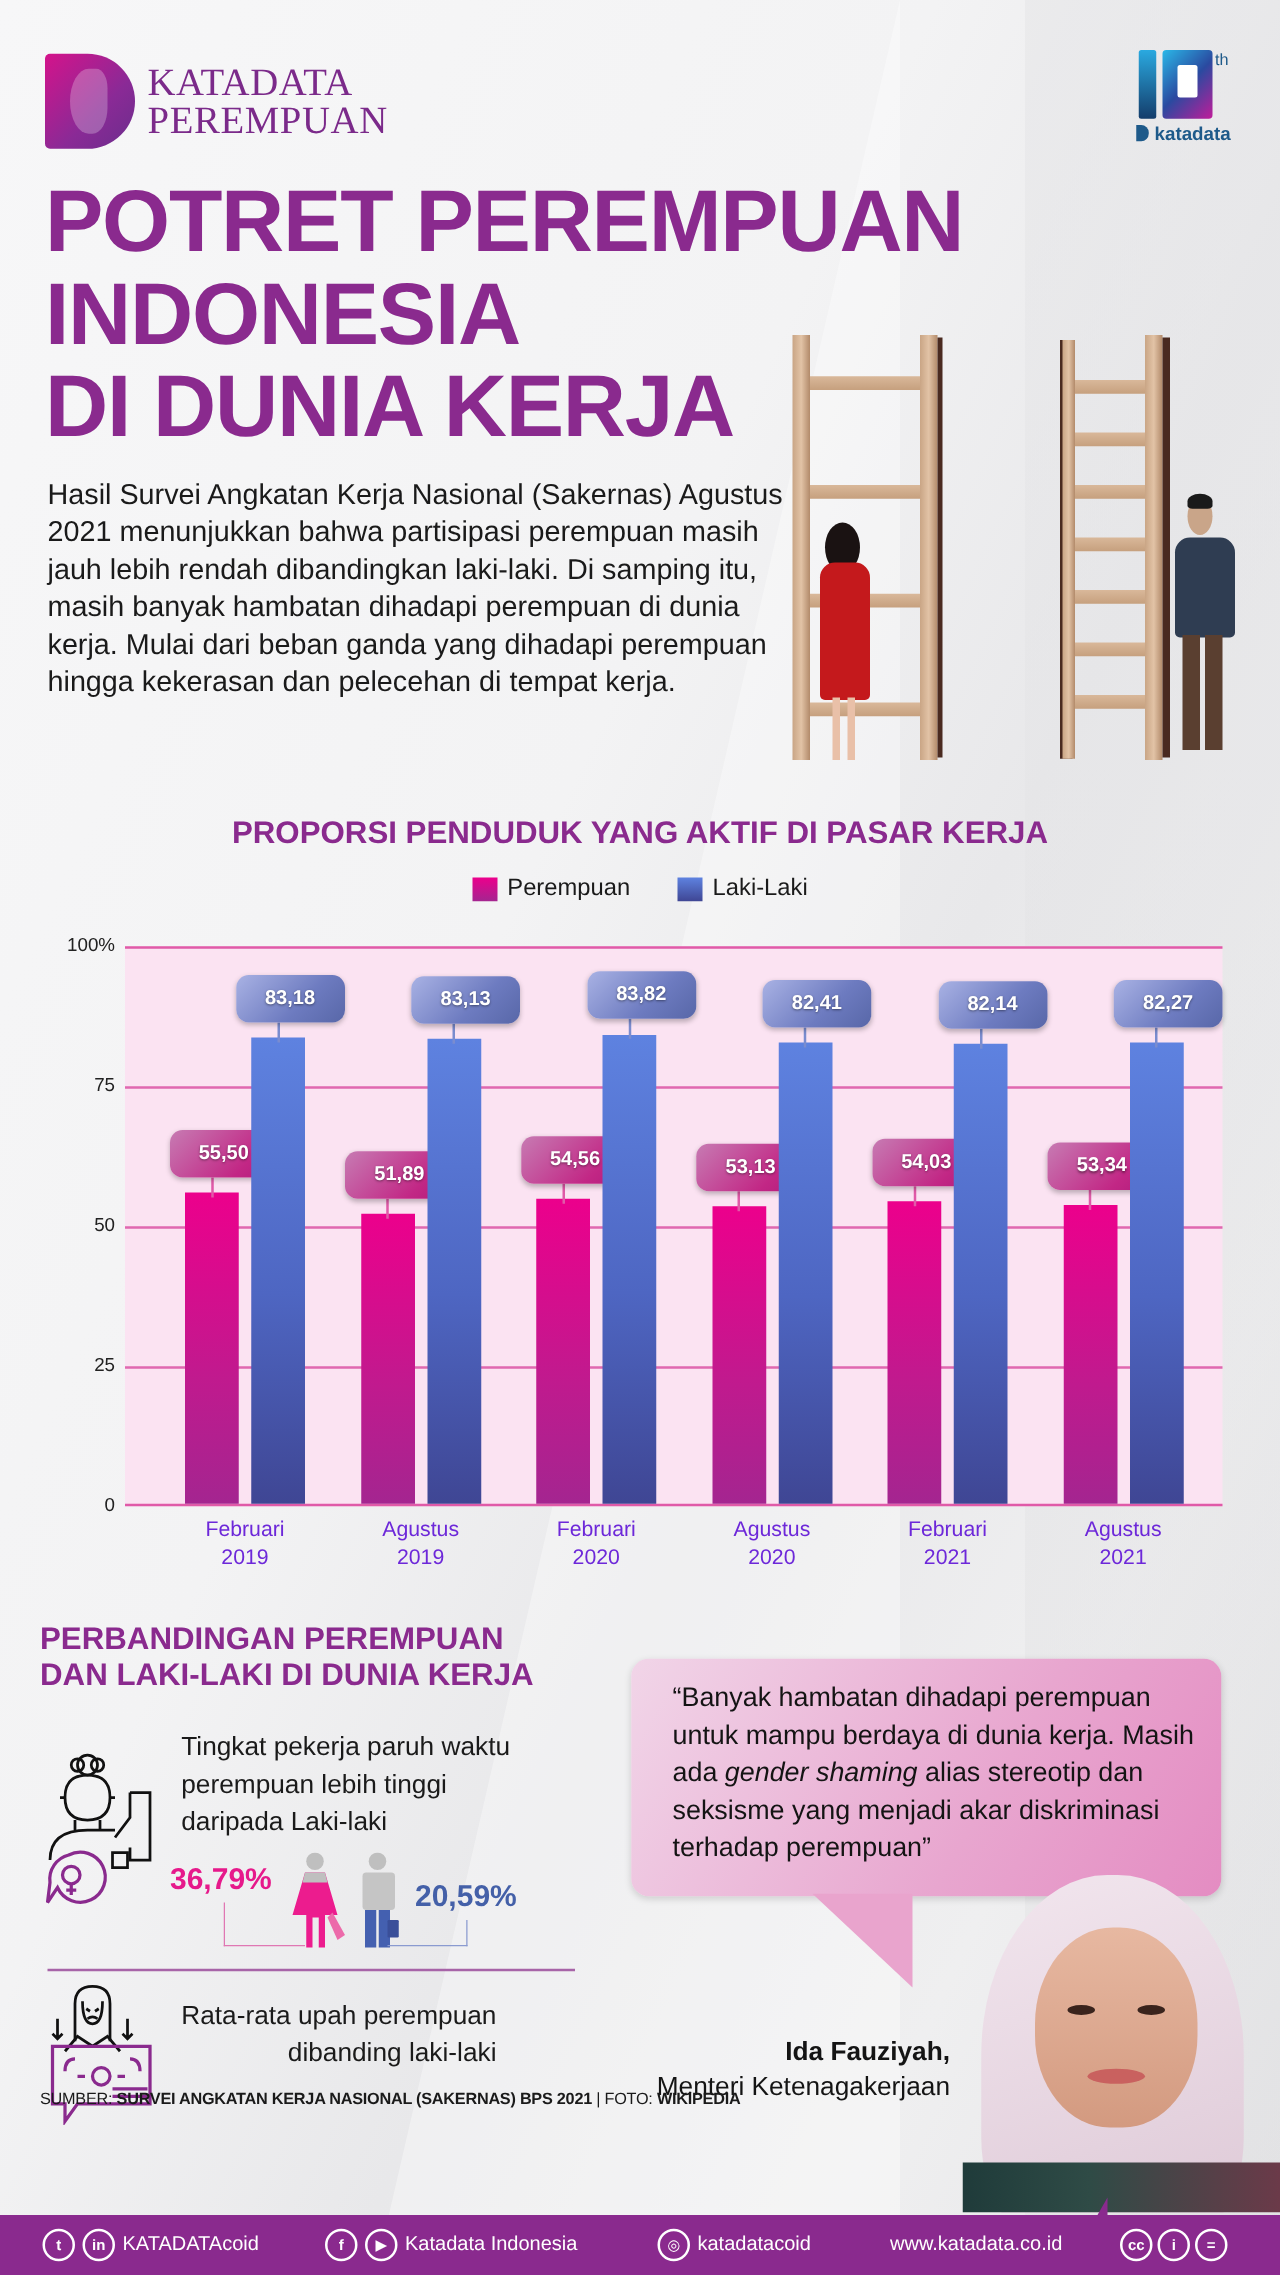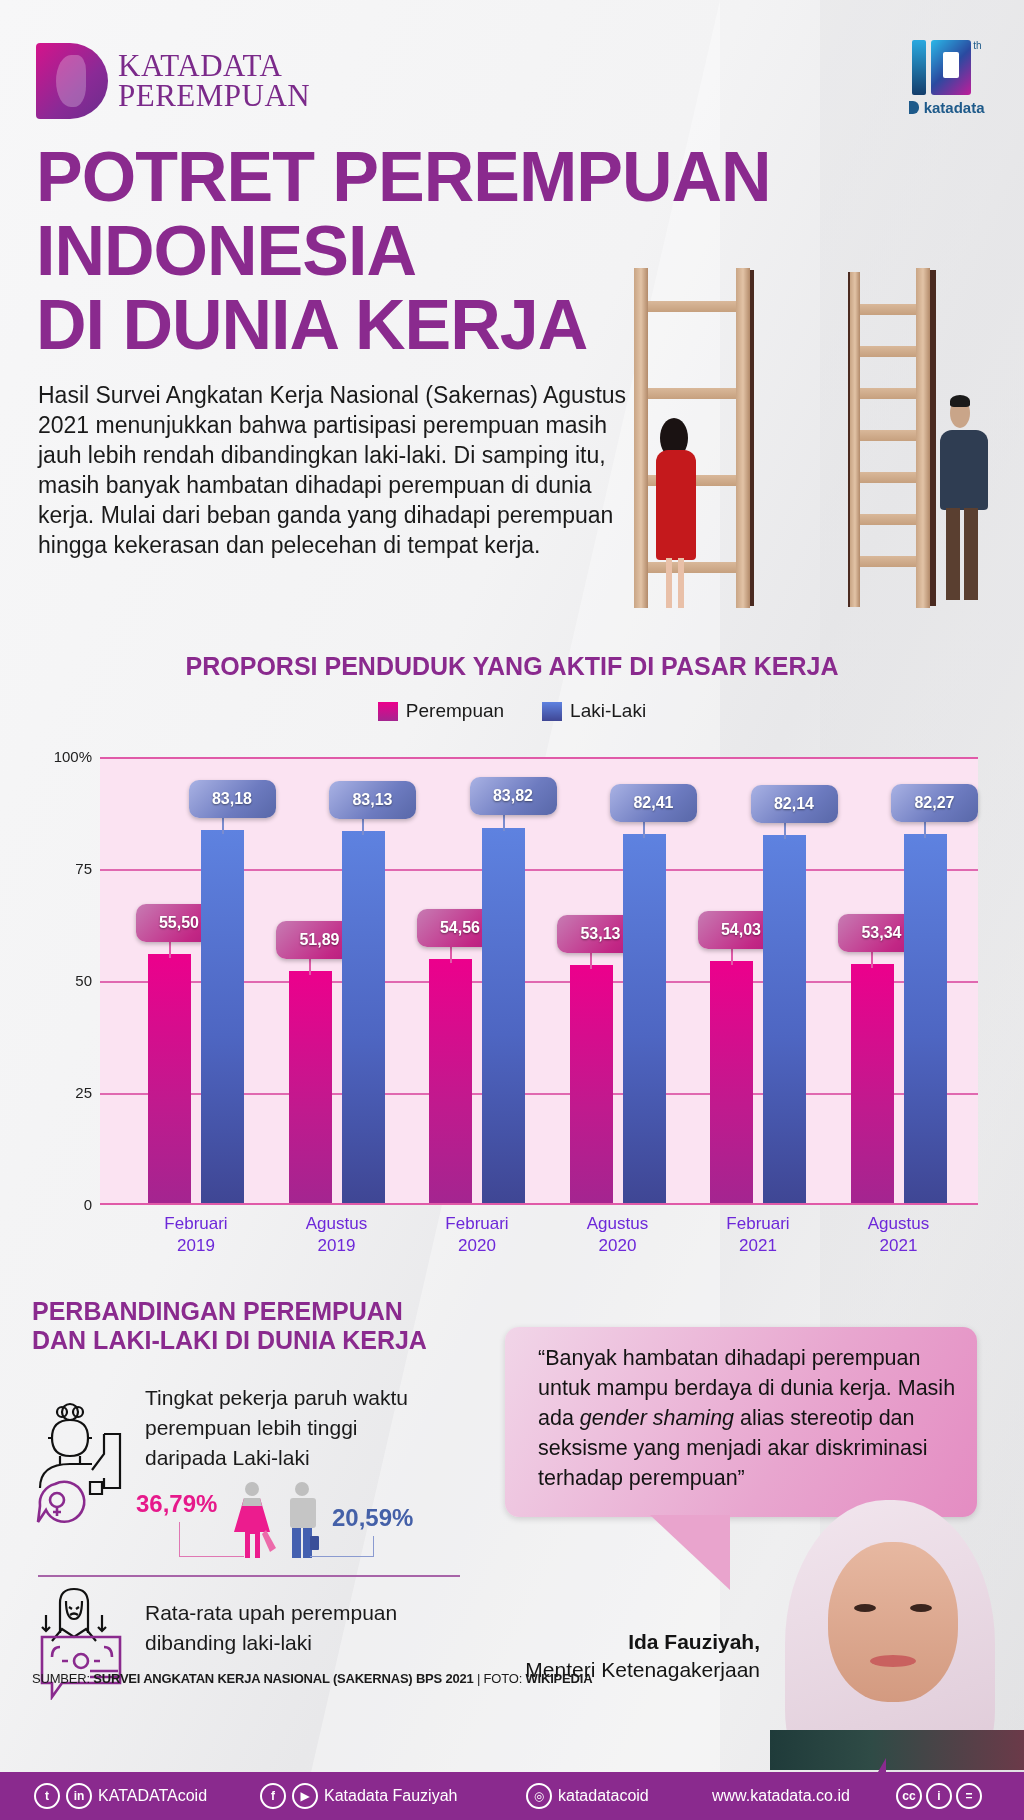--- a/index.html
+++ b/index.html
@@ -17,21 +17,21 @@
   
   .logo { position: absolute; left: 36px; top: 43px; display: flex; align-items: center; }
   .logo-mark { width: 72px; height: 76px; border-radius: 4px 38px 38px 4px; background: linear-gradient(135deg, #d4138b, #8a2a96 60%, #6b2d8c); position: relative; overflow: hidden; }
   .logo-mark::after { content: ""; position: absolute; left: 20px; top: 12px; width: 30px; height: 52px; border-radius: 50% 30% 40% 50%; background: rgba(255,255,255,0.25); }
   .logo-text { margin-left: 10px; font-family: "Liberation Serif", "DejaVu Serif", serif; color: #7b2a8a; font-size: 31px; line-height: 30px; letter-spacing: 0.5px; }
   .anniv { position: absolute; left: 902px; top: 40px; width: 90px; text-align: center; }
   .anniv-num { display: flex; align-items: flex-start; justify-content: center; }
   .anniv-one { width: 14px; height: 55px; background: linear-gradient(180deg, #2aa9e0, #143d6b); border-radius: 2px; }
   .anniv-zero { width: 40px; height: 55px; margin-left: 5px; border-radius: 3px; background: linear-gradient(135deg, #2ab8e8 0%, #2a4aa0 50%, #c01c9a 100%); position: relative; }
   .anniv-zero::after { content: ""; position: absolute; left: 12px; top: 12px; width: 16px; height: 26px; background: #fff; border-radius: 2px; }
-  .anniv-th { font-size: 10px; color: #1e5a8a; margin-left: 2px; }
+  .anniv-th { font-size: 13px; color: #1e5a8a; margin-left: 2px; }
   .anniv-brand { font-size: 15px; font-weight: bold; color: #1e5a8a; margin-top: 4px; }
 
   
   .title { position: absolute; left: 36px; top: 140px; color: #8a2a8e; font-weight: bold; font-size: 70px; line-height: 74px; letter-spacing: -1px; }
   .intro { position: absolute; left: 38px; top: 380px; width: 590px; font-size: 23px; line-height: 30px; color: #1a1a1a; }
 
   
   .illus { position: absolute; left: 620px; top: 250px; width: 404px; height: 370px; }
   .rail { position: absolute; background: linear-gradient(90deg, #c9a585, #e2c3a6 50%, #b28a6a); }
   .rail-dark { position: absolute; background: #4a2a20; }
@@ -59,21 +59,21 @@
   .vlabel.m { background: linear-gradient(135deg, #a9b2e4, #6d7bc0 60%, #5867a8); }
   .stem { position: absolute; width: 2px; margin-left: -1px; }
   .stem.f { background: #e05aa8; }
   .stem.m { background: #7a8ccf; }
   .xlabel { position: absolute; top: 1213px; width: 110px; margin-left: -55px; text-align: center; font-size: 17px; line-height: 22px; color: #6d28d9; }
 
   
   .comp-title { position: absolute; left: 32px; top: 1297px; color: #8a2a8e; font-weight: bold; font-size: 25px; line-height: 29px; }
   .comp1-text, .comp2-text { position: absolute; left: 145px; font-size: 21px; line-height: 30px; color: #1a1a1a; }
   .comp1-text { top: 1383px; }
-  .comp2-text { top: 1598px; }
+  .comp2-text { top: 1598px; text-align: right; }
   .comp2-bold { color: #8a2a8e; font-weight: bold; font-size: 22px; }
   .pct-f { position: absolute; left: 136px; top: 1490px; color: #e6198b; font-weight: bold; font-size: 24px; }
   .pct-m { position: absolute; left: 332px; top: 1504px; color: #4460a8; font-weight: bold; font-size: 24px; }
   .bracket-f { position: absolute; left: 179px; top: 1522px; width: 65px; height: 35px; border-left: 1.5px solid #e077b3; border-bottom: 1.5px solid #e077b3; }
   .bracket-m { position: absolute; left: 310px; top: 1536px; width: 64px; height: 21px; border-right: 1.5px solid #8a9ad0; border-bottom: 1.5px solid #8a9ad0; }
   .divider { position: absolute; left: 38px; top: 1575px; width: 422px; height: 2px; background: #a764a8; }
   .icon-box { position: absolute; }
 
   
   .quote-bubble { position: absolute; left: 505px; top: 1327px; width: 472px; height: 190px; border-radius: 14px; background: linear-gradient(120deg, #f1d5e8 0%, #e8a6cf 60%, #e48cc2 100%); box-shadow: 0 2px 6px rgba(0,0,0,0.15); }
@@ -360,21 +360,21 @@
 <div class="footer-notch"></div>
 <div class="footer">
   <div class="fgroup" style="left:34px;">
     <span class="circ">t</span>
     <span class="circ">in</span>
     <span>KATADATAcoid</span>
   </div>
   <div class="fgroup" style="left:260px;">
     <span class="circ">f</span>
     <span class="circ">▶</span>
-    <span>Katadata Fauziyah</span>
+    <span>Katadata Indonesia</span>
   </div>
   <div class="fgroup" style="left:526px;">
     <span class="circ">◎</span>
     <span>katadatacoid</span>
   </div>
   <div class="fgroup" style="left:712px;">
     <span>www.katadata.co.id</span>
   </div>
   <div class="fgroup" style="left:896px;gap:4px;">
     <span class="circ">cc</span>

